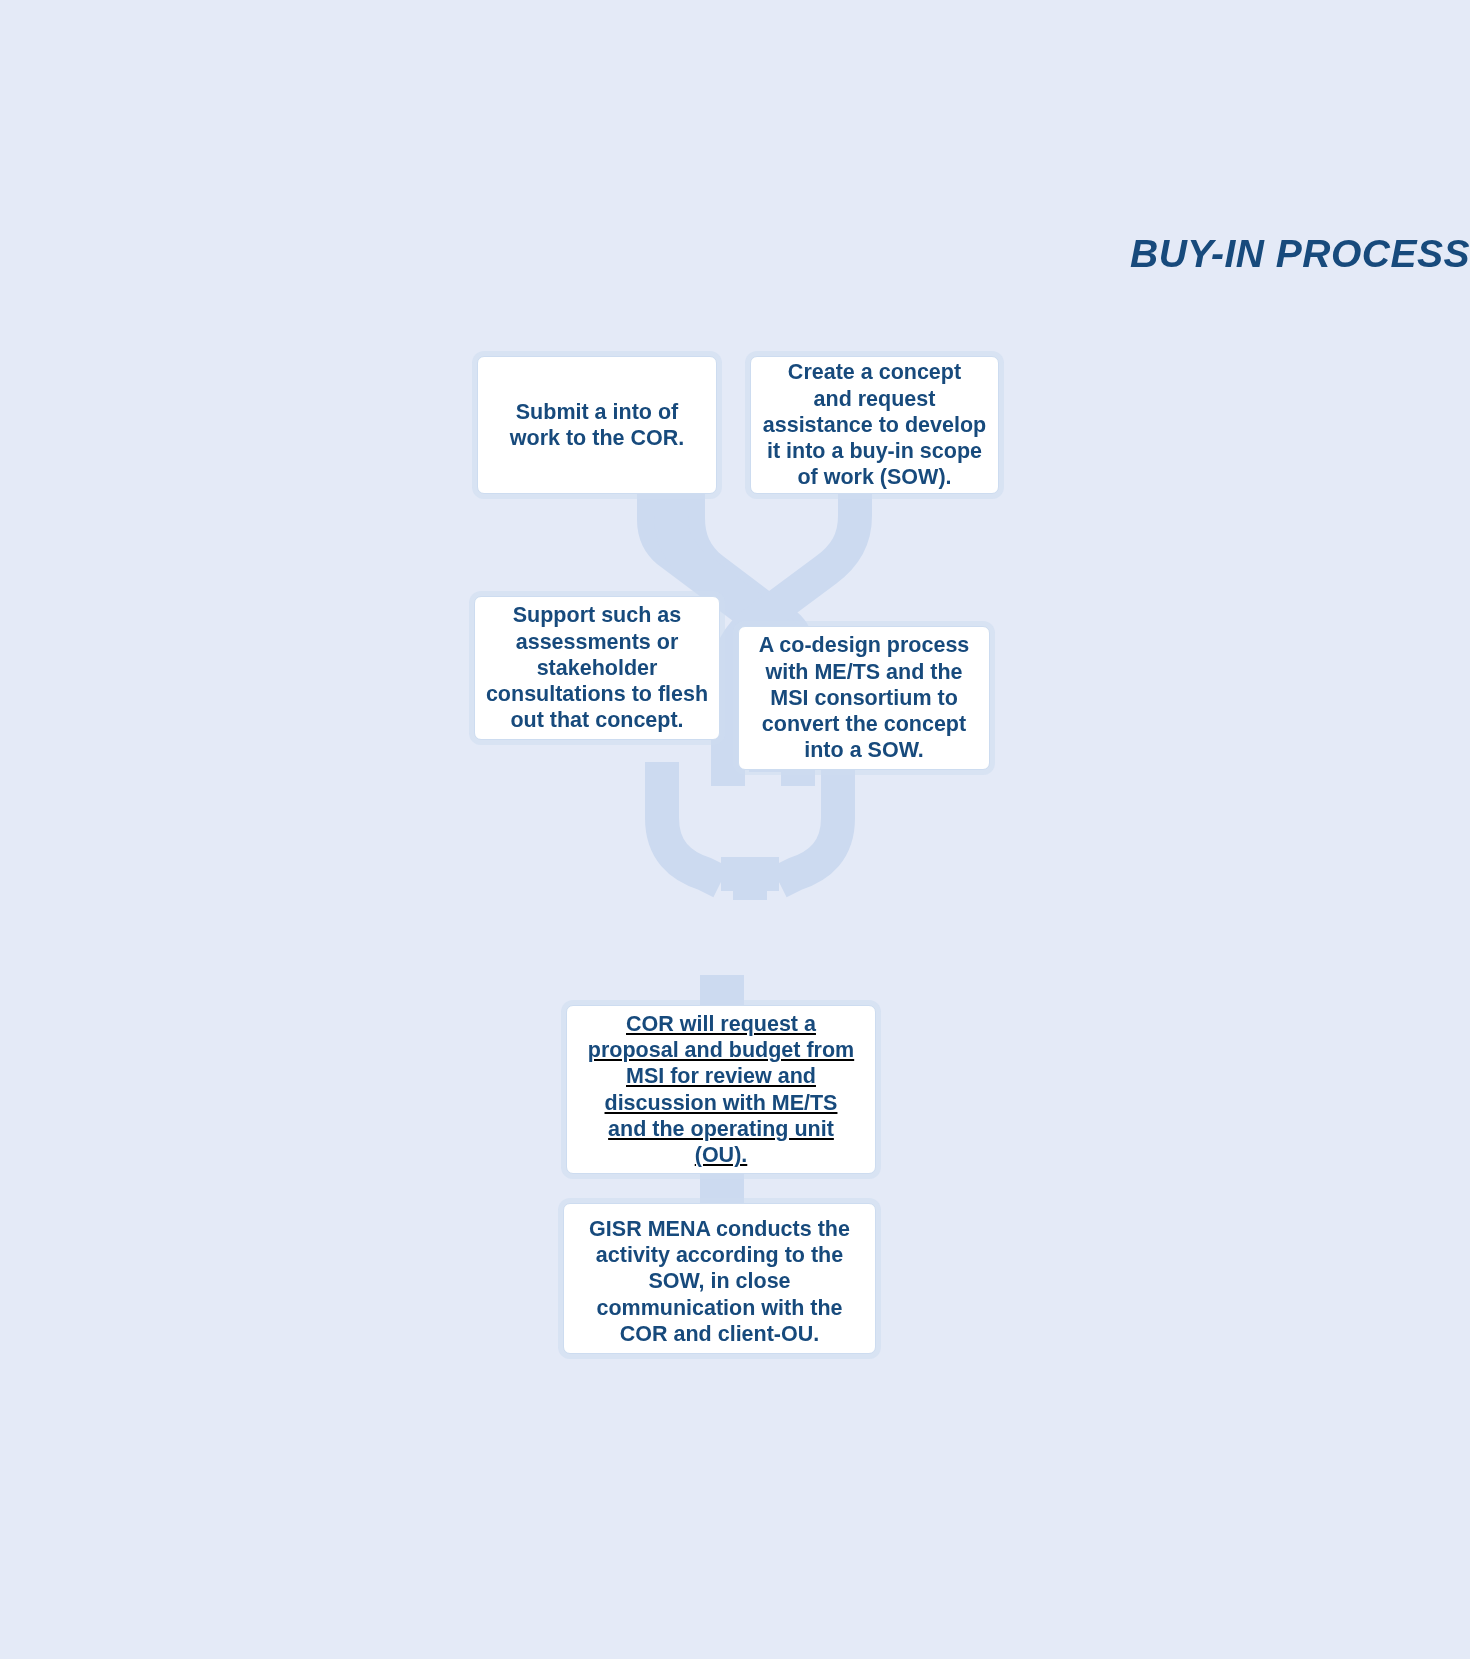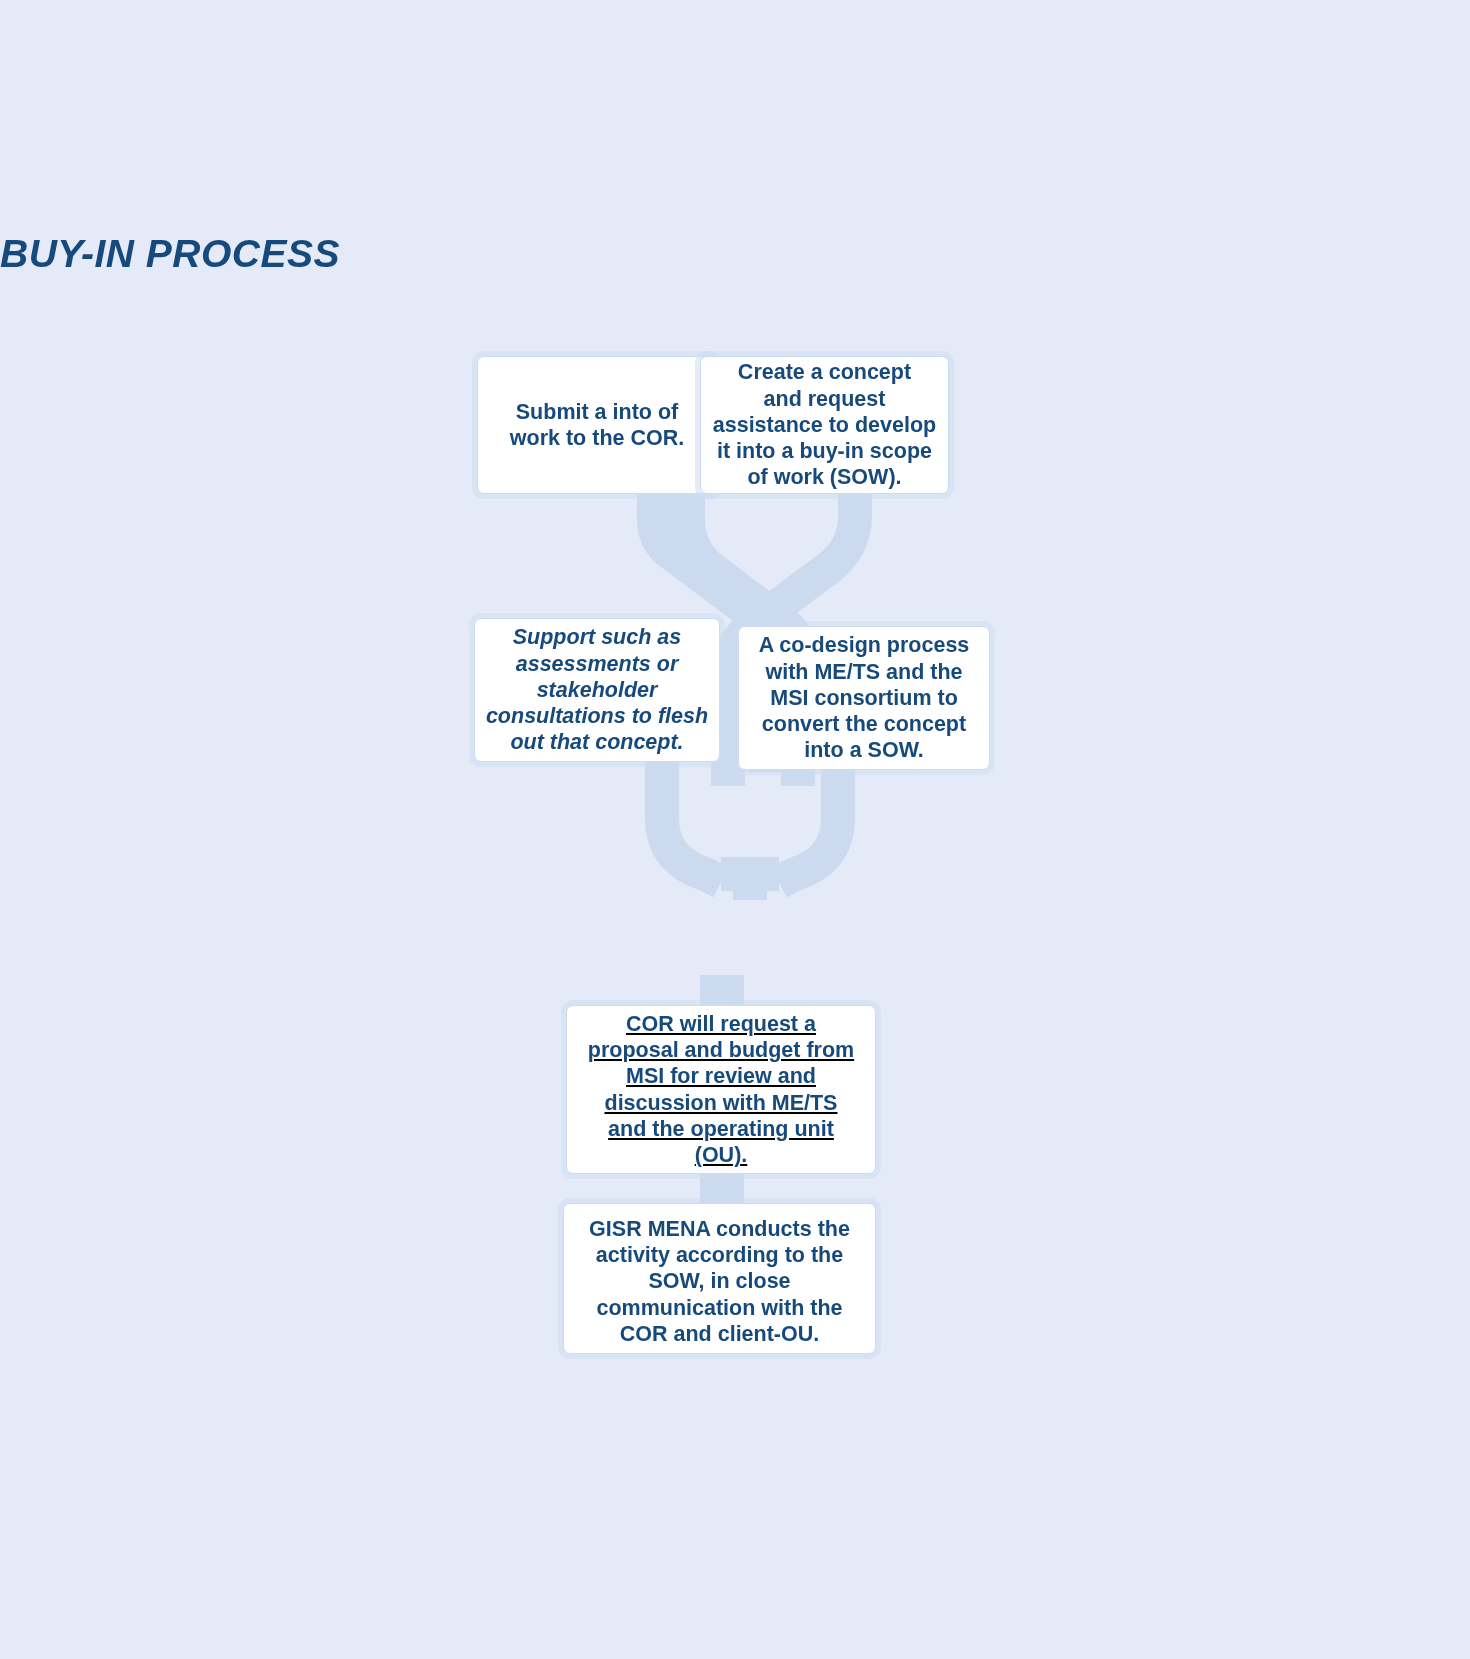--- a/index.html
+++ b/index.html
@@ -19,21 +19,21 @@
     position: absolute;
     inset: 0;
   }
 
   
   .diagram-title {
     position: absolute;
     left: 0;
     right: 0;
     top: 232px;
-    text-align: left;
+    text-align: right;
     font-size: 39px;
     font-weight: bold;
     font-style: italic;
     letter-spacing: 0.5px;
     color: #174a7c;
     font-family: "Liberation Sans", sans-serif;
     white-space: pre;
   }
 
   
@@ -67,24 +67,24 @@
     text-align: center;
     line-height: 1.22;
     font-family: "Liberation Sans", sans-serif;
     white-space: pre-line;
   }
 
   
   #box-submit-sow      { left: 477px;  top: 356px;  width: 240px; height: 138px; }
   #box-submit-sow .box-text      { font-size: 21.5px; }
 
-  #box-create-concept  { left: 700px;  top: 356px;  width: 249px; height: 138px; }
+  #box-create-concept  { left: 750px;  top: 356px;  width: 249px; height: 138px; }
   #box-create-concept .box-text  { font-size: 21.5px; }
 
-  #box-support         { left: 474px;  top: 618px;  width: 246px; height: 144px; font-style: italic; }
+  #box-support         { left: 474px;  top: 596px;  width: 246px; height: 144px; }
   #box-support .box-text         { font-size: 21.5px; }
 
   #box-codesign        { left: 738px;  top: 626px;  width: 252px; height: 144px; }
   #box-codesign .box-text        { font-size: 21.5px; }
 
   #box-finalize        { left: 566px;  top: 879px;  width: 310px; height: 101px; }
   #box-finalize .box-text        { font-size: 21.5px; }
 
   #box-cor-request     { left: 566px;  top: 1005px; width: 310px; height: 169px; text-decoration: underline; }
   #box-cor-request .box-text     { font-size: 21.5px; }

